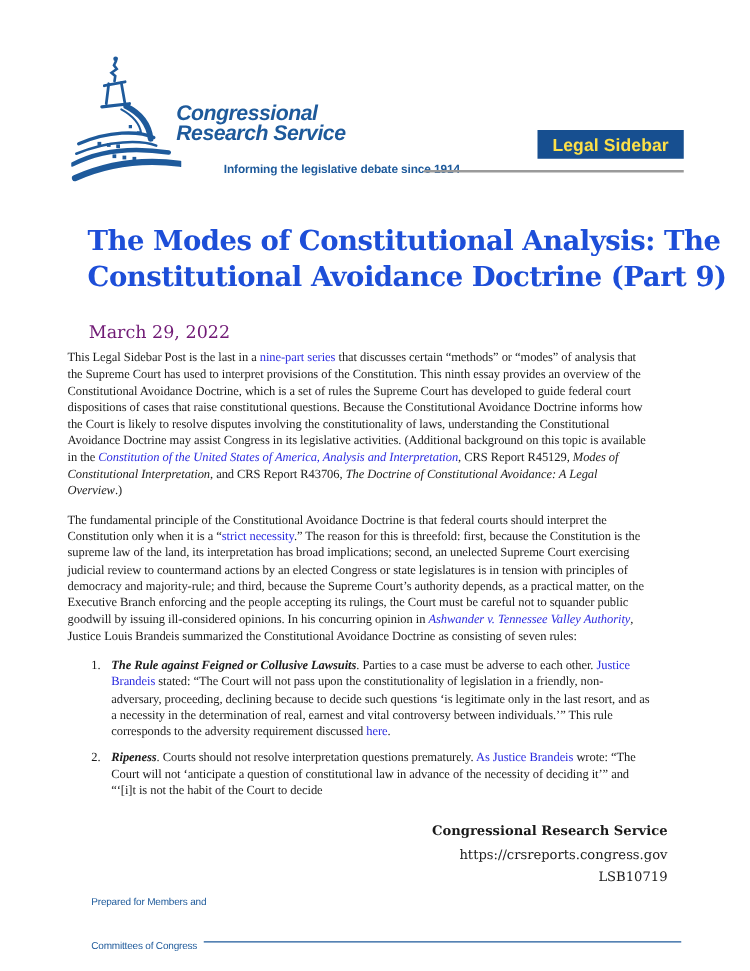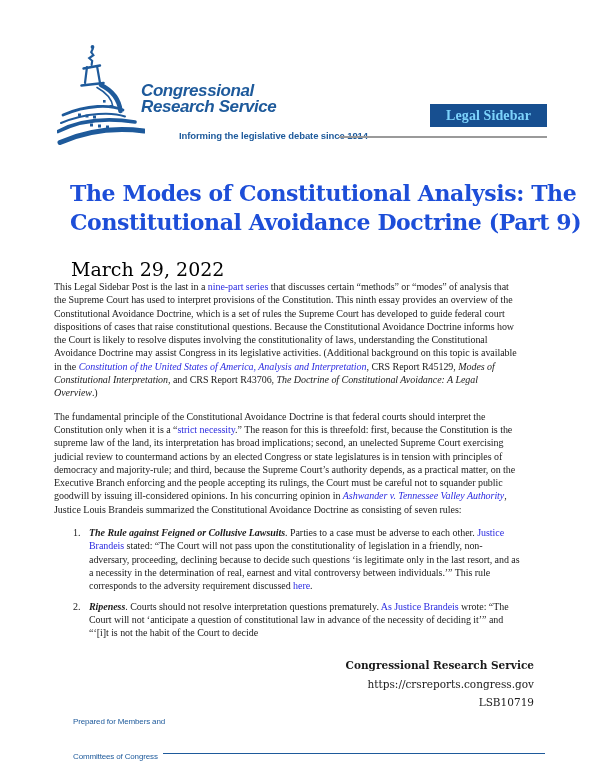--- a/index.html
+++ b/index.html
@@ -18,32 +18,32 @@
   .dome{position:absolute;left:57px;top:31px;width:88px;height:116px;}
   .dome path{stroke:var(--crs-blue);fill:none;stroke-linecap:round;}
   .dome rect,.dome circle{fill:var(--crs-blue);}
   .logo-name{position:absolute;left:141px;top:83px;
      font-family:"Liberation Sans",sans-serif;font-weight:bold;font-style:italic;
      font-size:17px;line-height:15.5px;letter-spacing:-0.4px;color:var(--crs-blue);white-space:nowrap;}
   .logo-tagline{position:absolute;left:147px;top:130px;
      font-family:"Liberation Sans",sans-serif;font-weight:bold;font-size:9.5px;
      letter-spacing:-0.1px;color:var(--crs-blue);white-space:nowrap;padding-left:32px;}
   .badge{position:absolute;left:430px;top:104px;width:117px;height:23px;
-     background:var(--badge-blue);color:#7dd3fc;
-     font-family:Liberation Serif, serif;font-weight:bold;font-size:14px;
+     background:var(--badge-blue);color:#fde047;
+     font-family:Liberation Sans, sans-serif;font-weight:bold;font-size:14px;
      display:flex;align-items:center;justify-content:center;letter-spacing:0.1px;}
   .header-rule{position:absolute;left:339px;top:136px;width:208px;height:2px;background:var(--rule-gray);}
 
   
   .title{position:absolute;left:70px;top:179px;
      font-family:"DejaVu Serif",serif;font-weight:bold;font-size:22px;
      line-height:29px;letter-spacing:-0.4px;color:#1d4ed8;}
   .title div{white-space:nowrap;}
   .date{position:absolute;left:71px;top:258px;
-     font-family:"DejaVu Serif",serif;font-size:19px;color:#000000;}
+     font-family:"DejaVu Serif",serif;font-size:14px;color:#701a75;}
 
   
   .body-text{position:absolute;left:54px;top:280px;width:468px;
      font-size:10px;line-height:13.3px;letter-spacing:-0.05px;color:var(--text-ink);}
   .body-text p{margin:0 0 10px 0;}
   .list-item{position:relative;padding-left:35px;margin-bottom:7px;}
   .list-num{position:absolute;left:19px;top:0;}
   .em{font-style:italic;}
   .bi{font-weight:bold;font-style:italic;}
   .link{color:var(--link-blue);cursor:pointer;}

